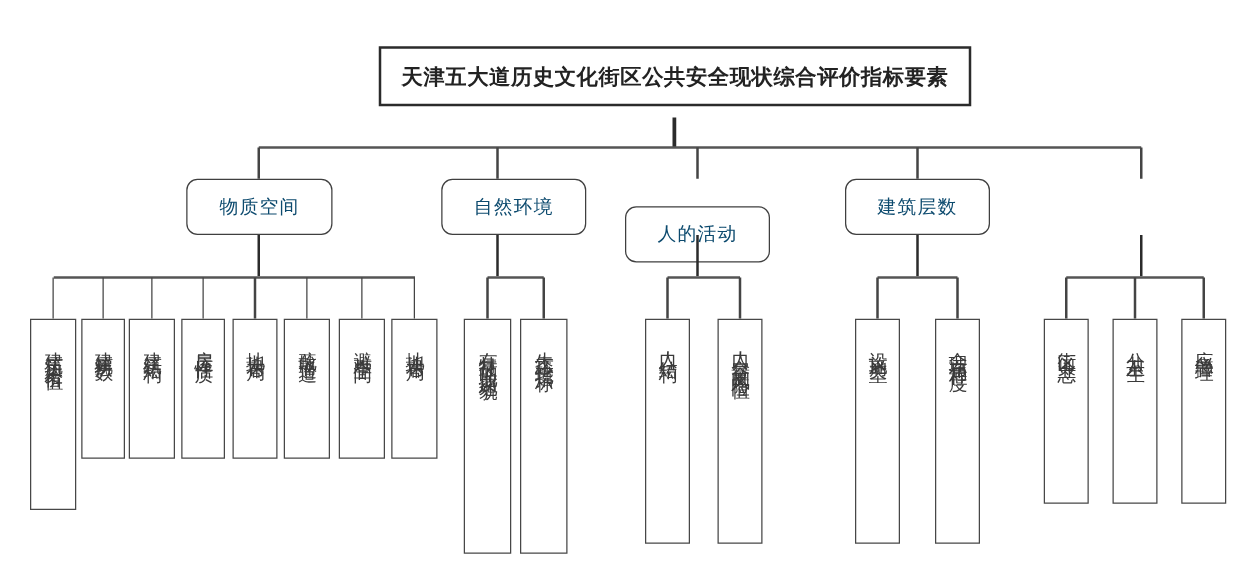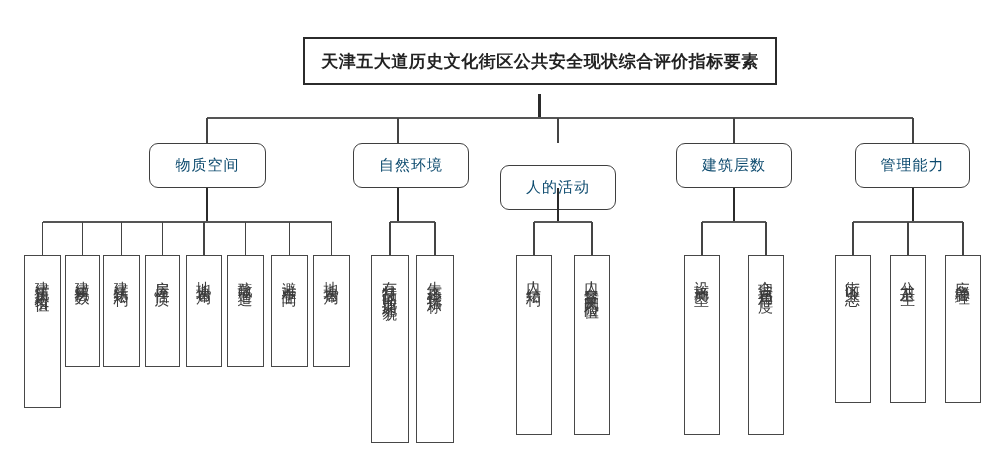--- a/index.html
+++ b/index.html
@@ -75,21 +75,20 @@
   <div class="line mid" style="left:206.25px; top:118px; width:1.5px; height:25px;"></div>
   <div class="line mid" style="left:397.25px; top:118px; width:1.5px; height:25px;"></div>
   <div class="line mid" style="left:557.25px; top:118px; width:1.5px; height:25px;"></div>
   <div class="line mid" style="left:733.25px; top:118px; width:1.5px; height:25px;"></div>
   <div class="line mid" style="left:912.25px; top:118px; width:1.5px; height:25px;"></div>
 
   <div class="box group-box" style="left:149px; top:143px; width:117px; height:45px;">物质空间</div>
   <div class="box group-box" style="left:340px; top:143px; width:116px; height:45px;margin-left:13px;">自然环境</div>
   <div class="box group-box" style="left:500px; top:143px; width:116px; height:45px;margin-top:22px;">人的活动</div>
   <div class="box group-box" style="left:676px; top:143px; width:116px; height:45px;">建筑层数</div>
-  <div class="box group-box" style="left:855px; top:143px; width:115px; height:45px;">管理能力</div>
 
   <div class="line dark" style="left:205.75px; top:188px; width:2.5px; height:33px;"></div>
   <div class="line dark" style="left:396.75px; top:188px; width:2.5px; height:33px;"></div>
   <div class="line dark" style="left:556.75px; top:188px; width:2.5px; height:33px;"></div>
   <div class="line dark" style="left:732.75px; top:188px; width:2.5px; height:33px;"></div>
   <div class="line dark" style="left:911.75px; top:188px; width:2.5px; height:33px;"></div>
 
   <div class="line" style="left:42.5px; top:221px; width:289px; height:1.5px;"></div>
   <div class="line" style="left:390px;  top:221px; width:45px;  height:1.5px;"></div>
   <div class="line" style="left:534px;  top:221px; width:58px;  height:1.5px;"></div>

